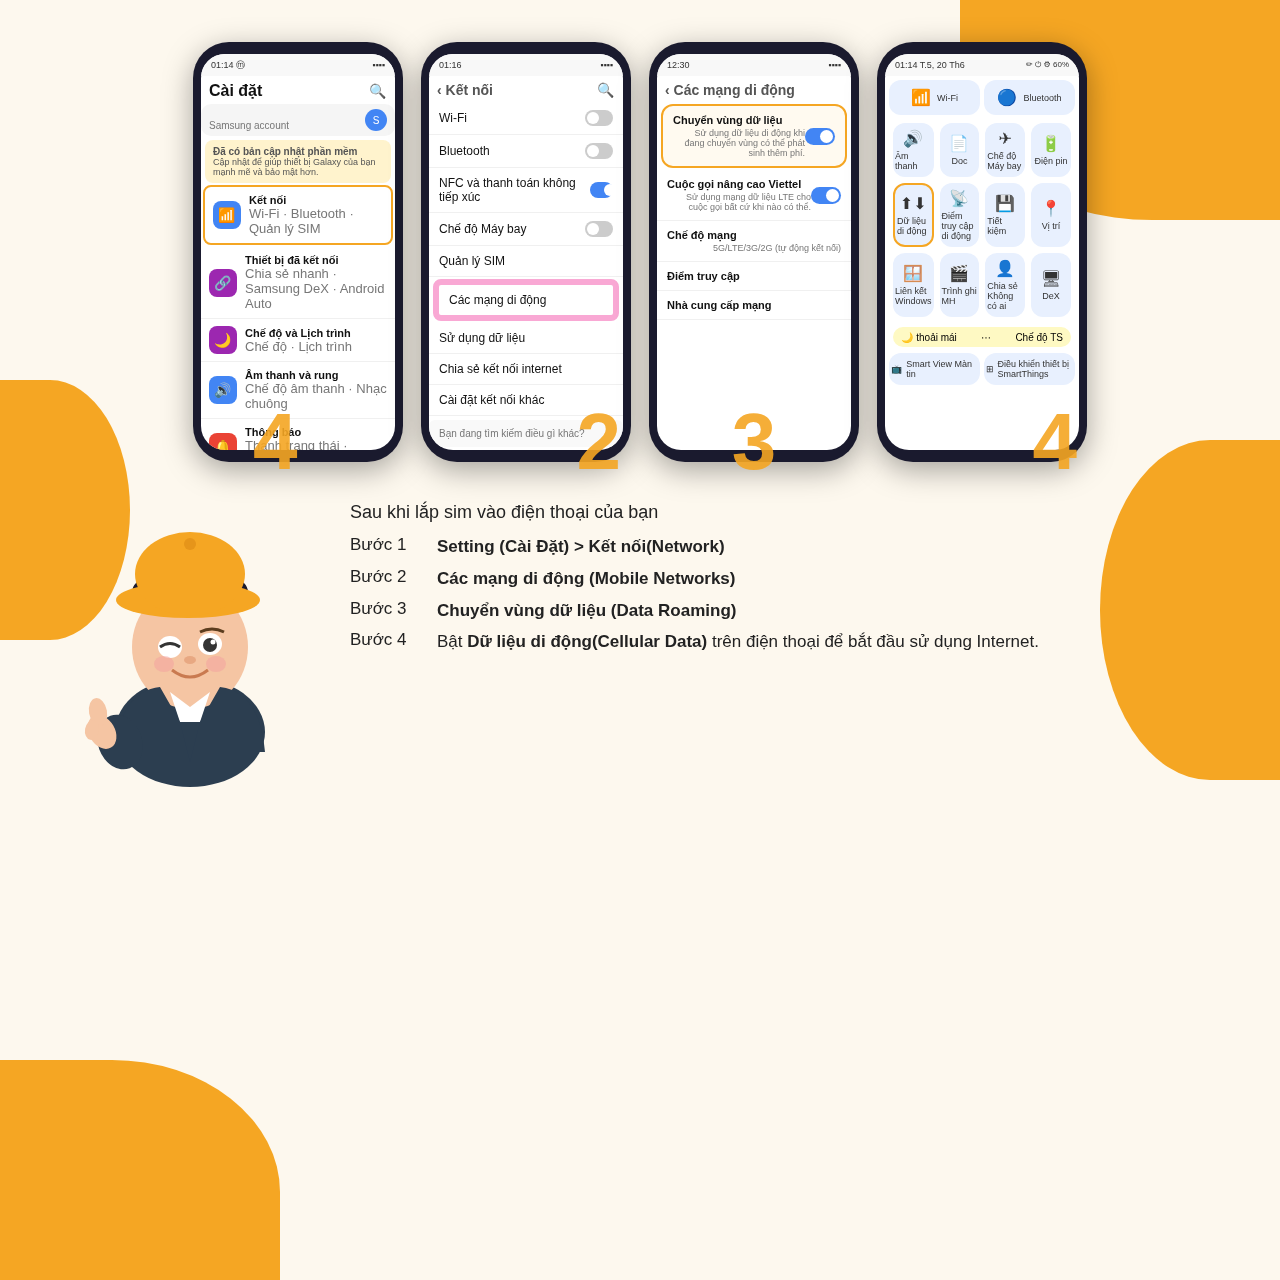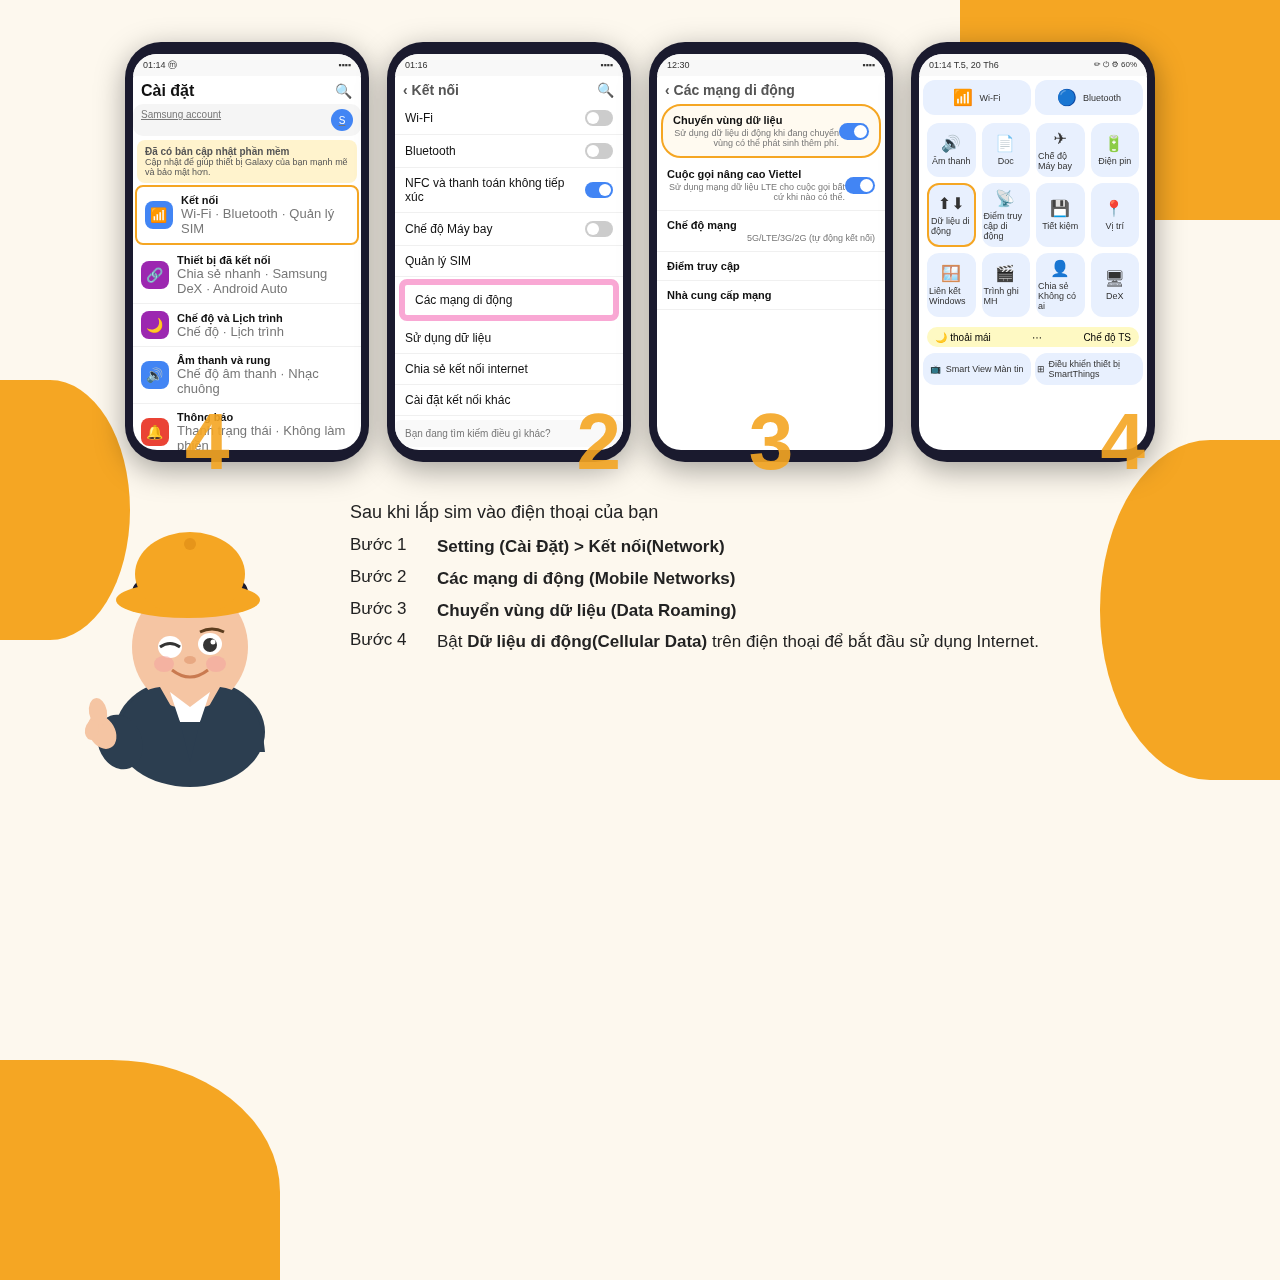--- a/index.html
+++ b/index.html
@@ -81,21 +81,21 @@
       justify-content: center;
       gap: 18px;
       margin-top: 22px;
       align-items: flex-start;
     }
 
     
     .phone-mockup {
       background: #1a1a2e;
       border-radius: 36px;
-      width: 244px;
+      width: 210px;
       height: 420px;
       position: relative;
       box-shadow: 0 8px 30px rgba(0,0,0,0.35);
       overflow: hidden;
       flex-shrink: 0;
     }
     .phone-screen {
       background: #fff;
       margin: 12px 8px;
       border-radius: 24px;
@@ -196,21 +196,21 @@
     
     .phone-wrapper { position: relative; }
 
     
     .data-item {
       padding: 8px 10px;
       border-bottom: 1px solid #f0f0f0;
     }
     .data-item.highlighted {
       border: 2px solid #F5A623;
-      border-radius: 20px;
+      border-radius: 12px;
       margin: 2px 4px;
       background: #fffaf0;
     }
     .data-title { font-size: 11px; font-weight: 600; color: #111; }
     .data-sub { font-size: 9px; color: #777; margin-top: 2px; text-align: right; }
     .data-row { display: flex; align-items: center; justify-content: space-between; }
     .toggle-blue {
       width: 30px; height: 17px;
       border-radius: 9px;
       background: #4285f4;
@@ -291,25 +291,24 @@
     .step-desc { color: #222; line-height: 1.4; }
     .step-desc strong { font-weight: 800; }
 
     
     .account-bar {
       background: #f5f5f5;
       border-radius: 10px;
       padding: 5px 8px;
       margin-bottom: 4px;
       display: flex;
-      align-items: flex-start;
+      align-items: flex-end;
       justify-content: space-between;
       font-size: 10px;
       color: #777;
-      text-decoration: underline;
     }
     .account-avatar {
       width: 22px; height: 22px;
       border-radius: 50%;
       background: #4285f4;
       color: white;
       font-size: 10px;
       display: flex; align-items: center; justify-content: center;
     }
 

